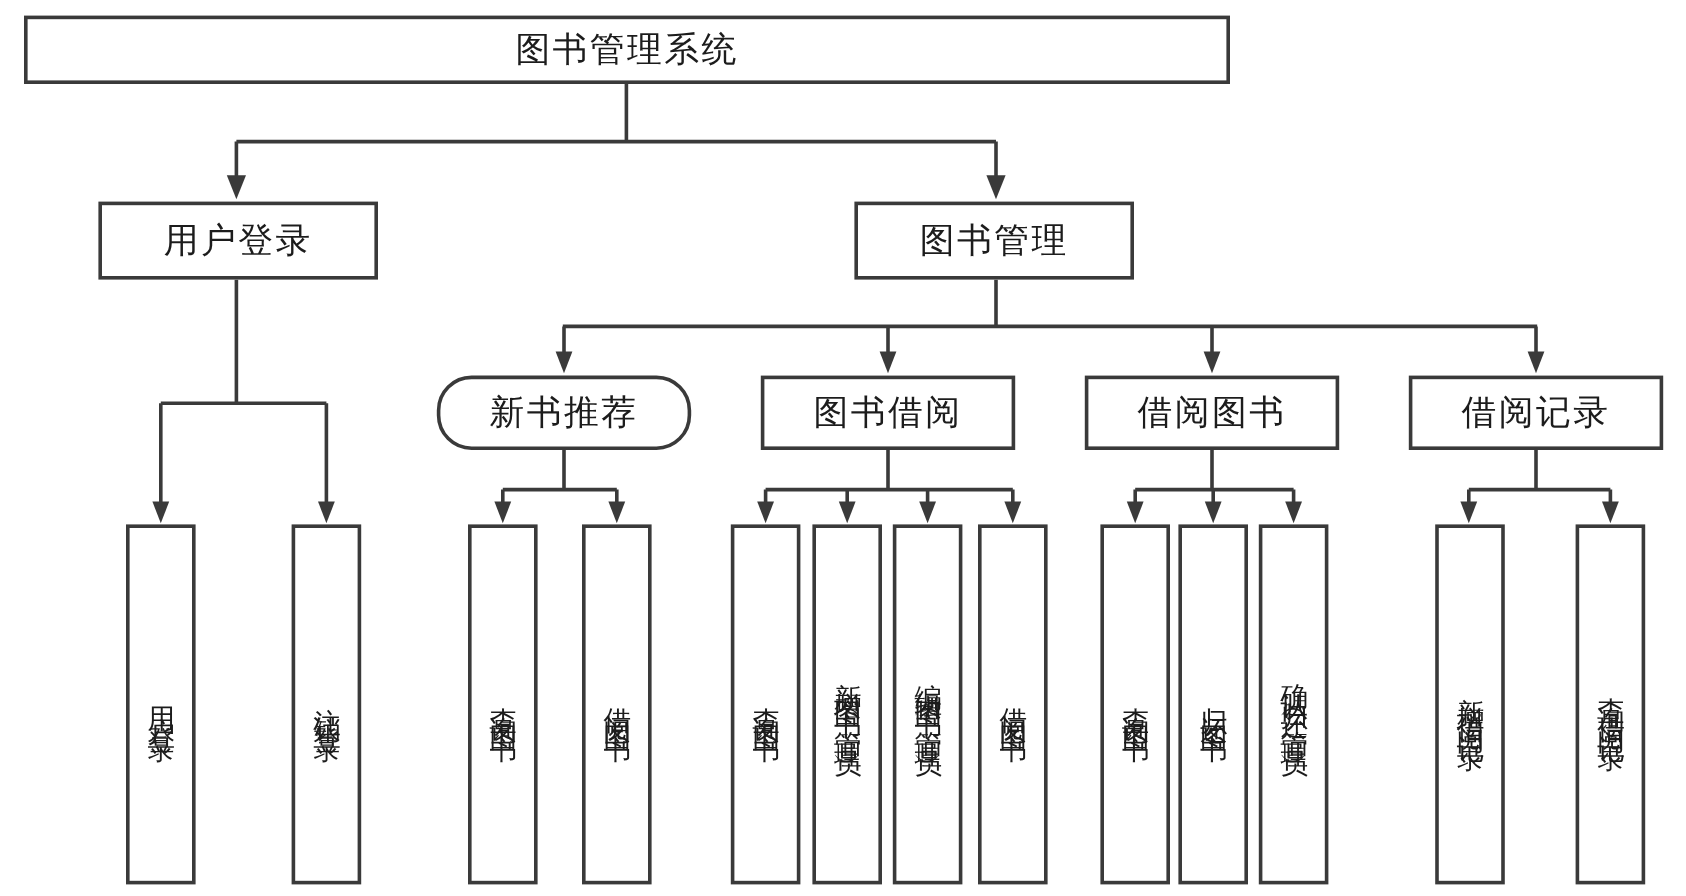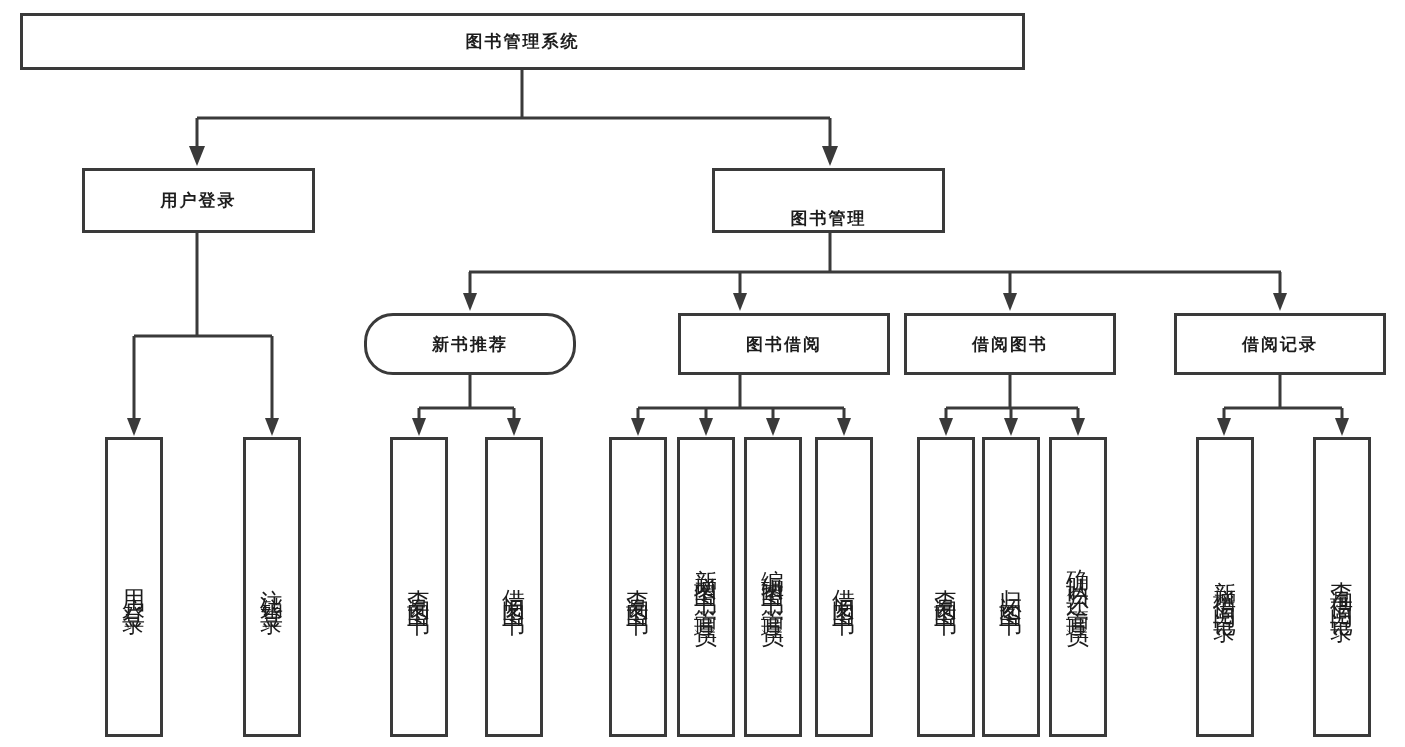--- a/index.html
+++ b/index.html
@@ -22,21 +22,21 @@
     box-sizing:border-box;
     border:3px solid var(--line);
     background:var(--background);
     display:flex;align-items:center;justify-content:center;
     color:var(--text);
     z-index:2;
   }
   .root-box{left:20px;top:13px;width:1005px;height:57px;}
   .l2-box{top:168px;width:233px;height:65px;}
   .l3-box{top:313px;width:212px;height:62px;}
-  .hlabel{font-size:17px;letter-spacing:2px;white-space:nowrap;font-weight:bold;}
+  .hlabel{font-size:29px;letter-spacing:2px;white-space:nowrap;}
   .vbox{top:437px;width:58px;height:300px;}
   .vlabel{
     writing-mode:vertical-rl;
     text-orientation:mixed;
     font-size:23px;
     letter-spacing:8px;
     line-height:52px;
   }
   .watermark{
     position:absolute;
@@ -92,28 +92,28 @@
     </g>
   </svg>
 
   <div class="node root-box">
     <span class="hlabel">图书管理系统</span>
   </div>
 
   <div class="node l2-box" style="left:82px;">
     <span class="hlabel">用户登录</span>
   </div>
-  <div class="node l2-box" style="left:712px;align-items:flex-end;">
+  <div class="node l2-box" style="left:712px;">
     <span class="hlabel">图书管理</span>
   </div>
 
   <div class="node l3-box" style="left:364px;border-radius:29px;">
     <span class="hlabel">新书推荐</span>
   </div>
-  <div class="node l3-box" style="left:634px;margin-left:44px;">
+  <div class="node l3-box" style="left:634px;">
     <span class="hlabel">图书借阅</span>
   </div>
   <div class="node l3-box" style="left:904px;">
     <span class="hlabel">借阅图书</span>
   </div>
   <div class="node l3-box" style="left:1174px;">
     <span class="hlabel">借阅记录</span>
   </div>
 
   <div class="node vbox" style="left:105px;">

